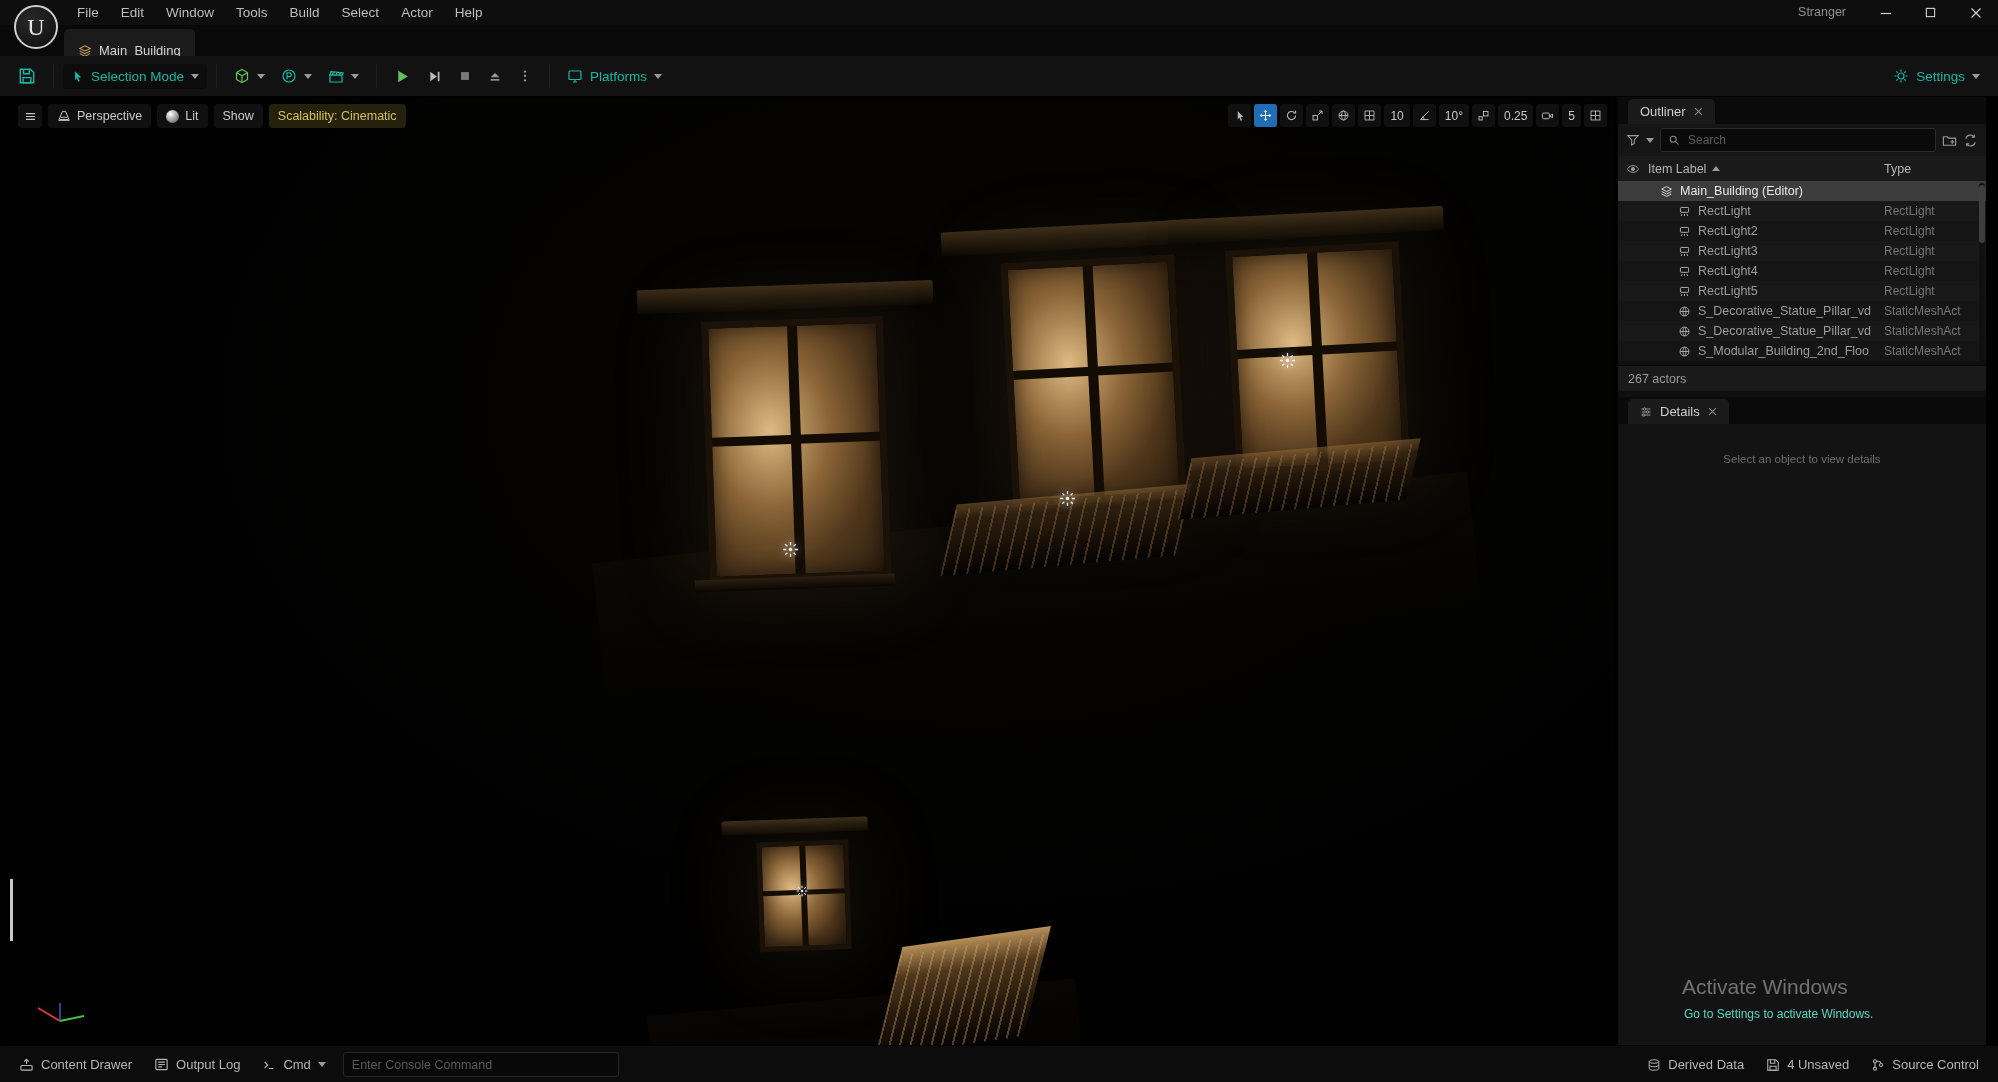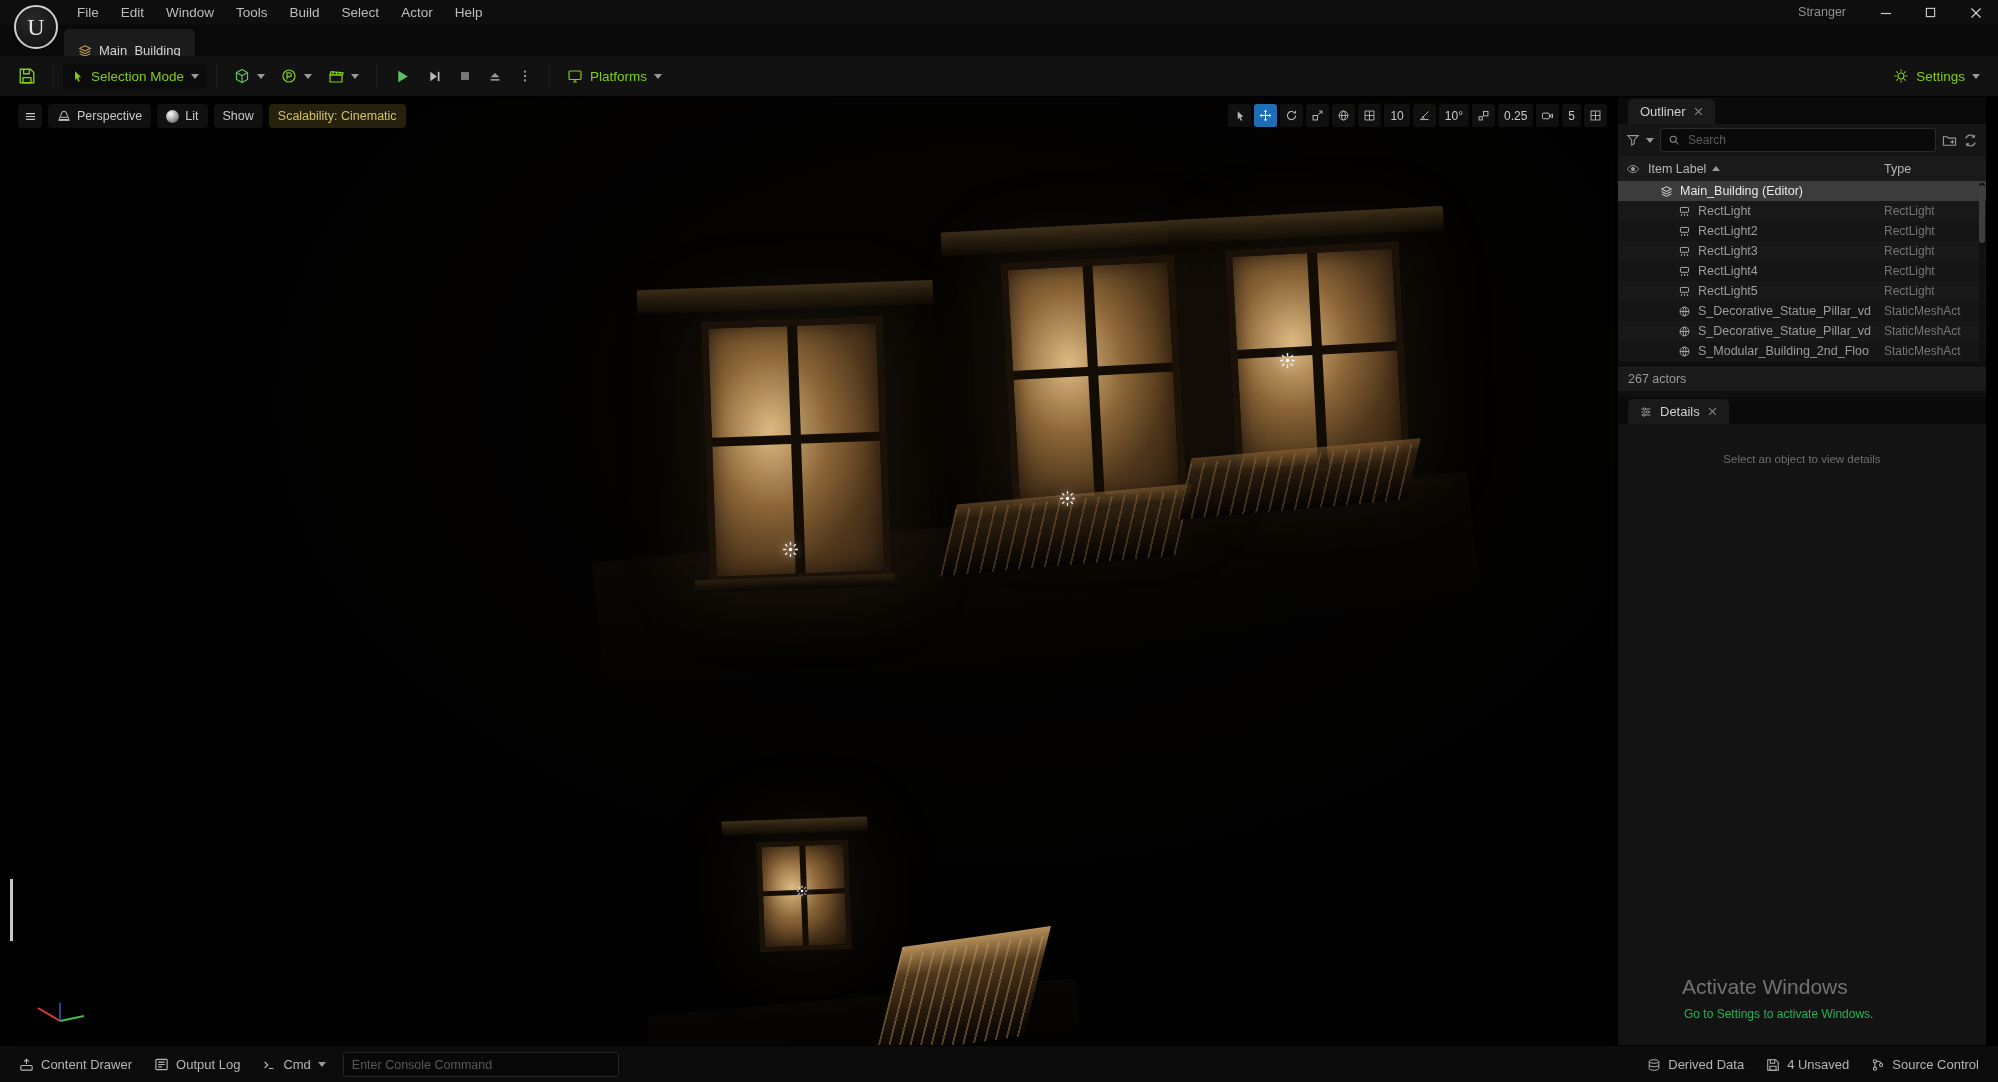--- a/index.html
+++ b/index.html
@@ -24,21 +24,21 @@
   
   .tabbar{position:absolute;left:0;top:25px;right:0;height:31px;background:#090909;z-index:10;}
   .doc-tab{position:absolute;left:64px;top:4px;height:27px;background:#1b1b1b;border-radius:5px 5px 0 0;
            display:flex;align-items:center;gap:7px;padding:8px 14px;}
   .doc-tab .lbl{font-size:13px;color:#d2d2d2;}
 
   
   .toolbar{position:absolute;left:0;top:56px;right:0;height:40px;background:#121212;border-bottom:1px solid #000;
            display:flex;align-items:center;padding:0 10px;z-index:10;}
   .tb-sep{width:1px;height:24px;background:#2b2b2b;margin:0 9px;opacity:.55;}
-  .tb-btn{display:flex;align-items:center;gap:7px;color:#84cc16;font-size:13.5px;padding:5px 8px;border-radius:4px;}
+  .tb-btn{display:flex;align-items:center;gap:7px;color:#14b8a6;font-size:13.5px;padding:5px 8px;border-radius:4px;}
   .tb-btn.pill{background:#0c0c0c;}
   .caret{width:0;height:0;border-left:4px solid transparent;border-right:4px solid transparent;border-top:5px solid #9a9a9a;}
   .tb-right{margin-left:auto;display:flex;align-items:center;}
 
   
   .viewport{position:absolute;left:10px;top:97px;width:1605px;height:948px;background:#020202;overflow:hidden;}
   .vp-toolbar-left{position:absolute;left:8px;top:7px;display:flex;gap:6px;z-index:6;}
   .vp-btn{height:24px;display:flex;align-items:center;gap:6px;padding:0 9px;background:rgba(18,18,18,.88);
           border-radius:4px;color:#c9c9c9;font-size:12.5px;}
   .vp-btn.icon-only{width:24px;padding:0;justify-content:center;}
@@ -105,21 +105,21 @@
   .ol-label{font-size:12.5px;color:#9c9c9c;margin-left:7px;white-space:nowrap;overflow:hidden;max-width:196px;}
   .ol-type{position:absolute;left:266px;color:#757575;font-size:12px;white-space:nowrap;}
   .ol-footer{position:absolute;left:0;right:0;top:268px;height:25px;background:#1a1a1a;border-top:1px solid #050505;
              display:flex;align-items:center;padding:0 10px;font-size:12.5px;color:#9a9a9a;}
   .ol-scrolltrack{position:absolute;right:1px;top:86px;width:6px;height:178px;background:#101010;border-radius:3px;}
   .ol-scrollthumb{position:absolute;right:1px;top:88px;width:6px;height:58px;background:#3e3e3e;border-radius:3px;}
 
   .details{position:absolute;left:0;right:0;top:300px;bottom:0;background:#131313;}
   .details-empty{position:absolute;left:0;right:0;top:36px;text-align:center;font-size:11.5px;color:#6e6e6e;}
   .watermark1{position:absolute;left:64px;bottom:46px;font-size:21px;color:#7d7d7d;opacity:.9;}
-  .watermark2{position:absolute;left:66px;bottom:24px;font-size:12px;color:#22c55e;opacity:.9;}
+  .watermark2{position:absolute;left:66px;bottom:24px;font-size:12px;color:#5eead4;opacity:.9;}
 
   
   .statusbar{position:absolute;left:0;top:1045px;right:0;height:37px;background:#0c0c0c;border-top:1px solid #000;
              display:flex;align-items:center;padding:0 8px;font-size:13px;color:#b5b5b5;z-index:10;}
   .sb-btn{display:flex;align-items:center;gap:7px;padding:0 11px;height:100%;}
   .console{width:258px;height:23px;background:#080808;border:1px solid #262626;border-radius:3px;color:#dadada;
            font-size:12.5px;padding:0 8px;font-family:"Liberation Sans",sans-serif;outline:none;margin-left:6px;}
   .console::placeholder{color:#585858;}
   .sb-right{margin-left:auto;display:flex;align-items:center;}
 </style>

